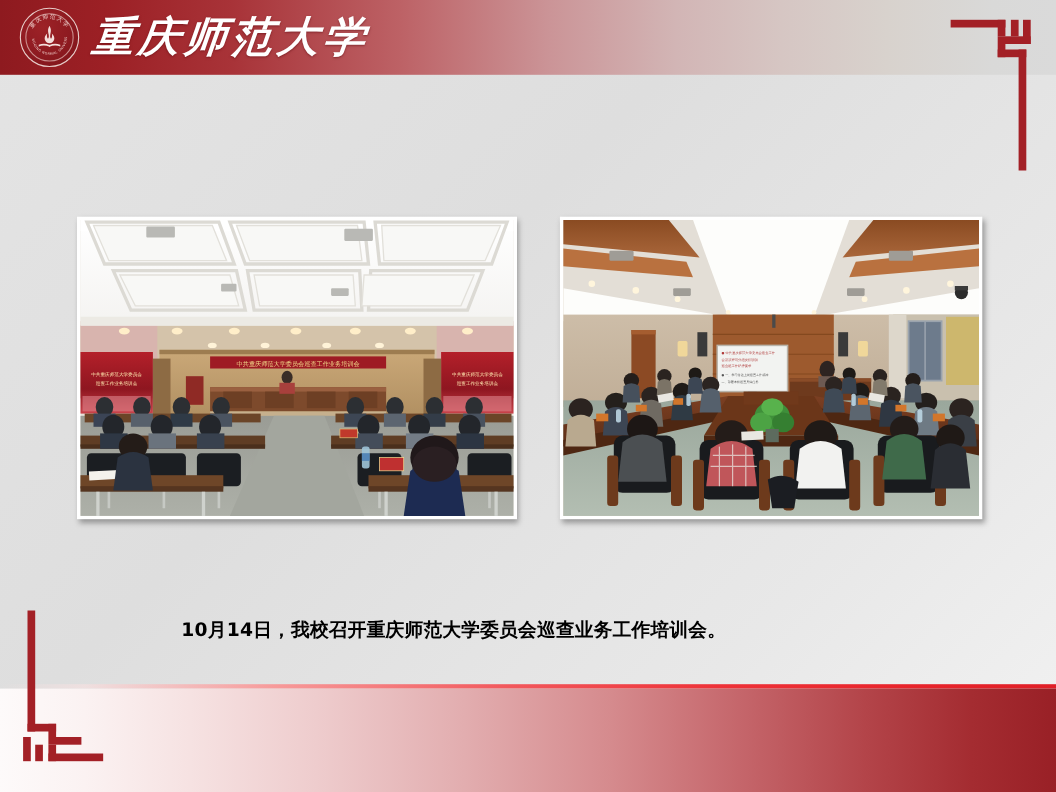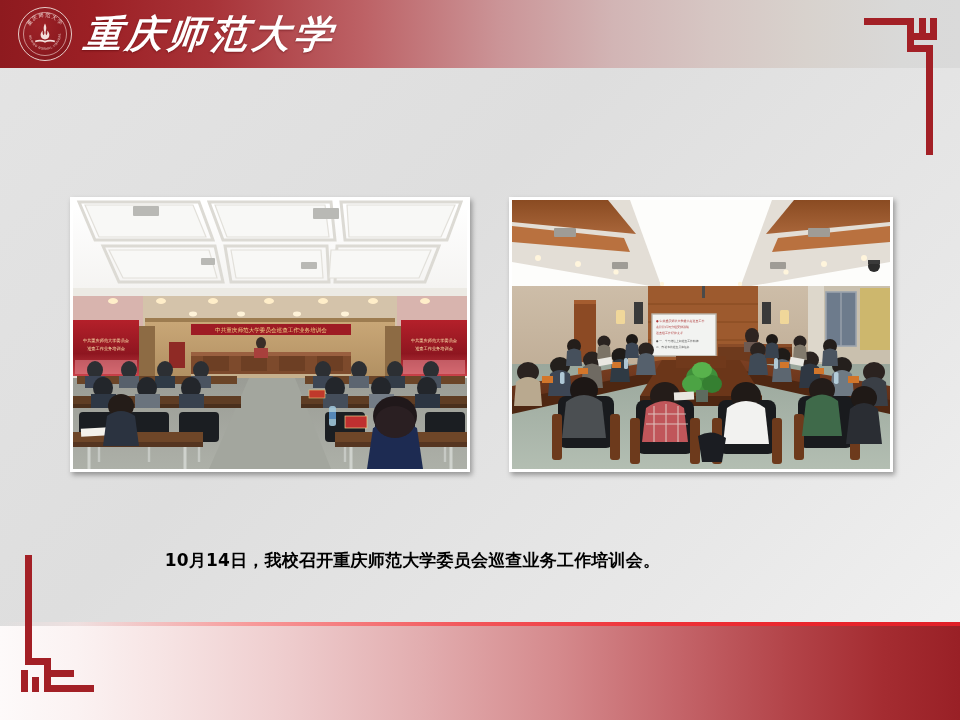--- a/index.html
+++ b/index.html
@@ -80,21 +80,21 @@
     padding: 3px;
     box-shadow: 2px 3px 5px rgba(0,0,0,0.34);
   }
   .photo-left  { left: 70px;  top: 197px; width: 400px; height: 275px; }
   .photo-right { left: 509px; top: 197px; width: 384px; height: 275px; }
   .photo-canvas { width: 100%; height: 100%; display: block; }
 
   
   .caption {
     position: absolute;
-    left: 0; top: 549px;
+    left: 0; top: 561px;
     width: 797px;
     text-align: center;
     font-size: 17px;
     font-weight: 700;
     color: #000000;
     letter-spacing: 0.2px;
     font-family: "DejaVu Sans", "Liberation Sans", sans-serif;
     padding-left: 28px;
   }
 

